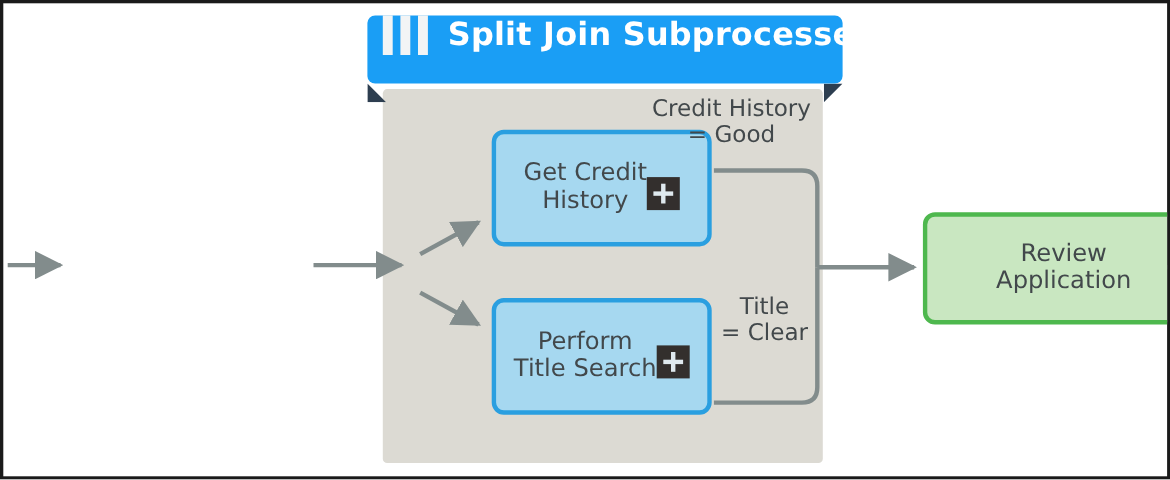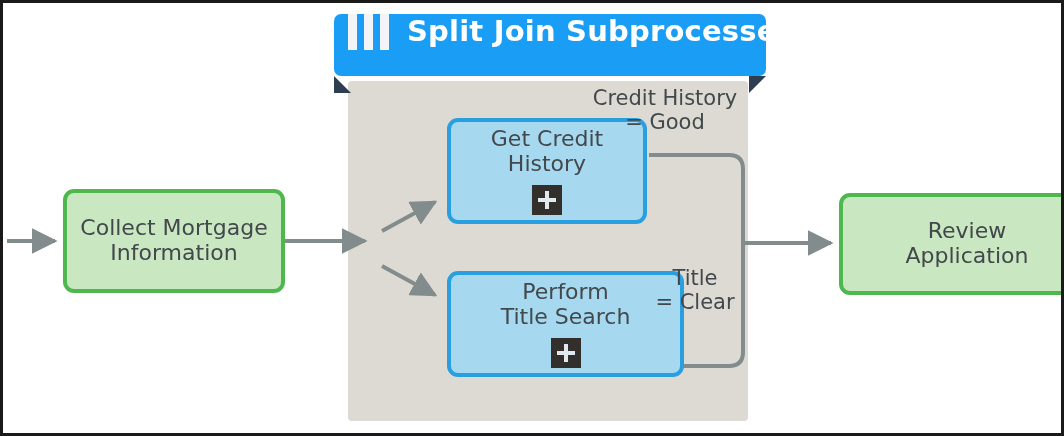--- a/index.html
+++ b/index.html
@@ -90,21 +90,21 @@
   .notch.right i {
     border-width: 17px 17px 0 0;
     border-color: #2d3e50 transparent transparent transparent;
   }
 
   
   .task {
     position: absolute;
     box-sizing: border-box;
     display: flex;
-    flex-direction: column;
+    flex-direction: row;
     align-items: center;
     justify-content: center;
     text-align: center;
     line-height: 1.12;
     color: #42484b;
   }
   .task .label { white-space: pre-line; }
 
   .task.green {
     background: #c9e7c1;
@@ -133,21 +133,21 @@
   }
   .plus-marker::before {
     left: 6px; top: 13px; width: 18px; height: 4px;
   }
   .plus-marker::after {
     left: 13px; top: 6px; width: 4px; height: 18px;
   }
 
   #task-collect  { left: 60px;  top: 186px; width: 222px; height: 104px; }
   #task-credit   { left: 444px; top: 115px; width: 200px; height: 106px; }
-  #task-title    { left: 444px; top: 268px; width: 237px; height: 106px; }
+  #task-title    { left: 444px; top: 268px; width: 200px; height: 106px; }
   #task-review   { left: 836px; top: 190px; width: 256px; height: 102px; }
 
   
   .edge-label {
     position: absolute;
     color: #42484b;
     font-size: 21px;
     line-height: 1.12;
     text-align: center;
     white-space: pre-line;
@@ -195,24 +195,20 @@
 
   <div id="group-banner">
     <span class="bars">
       <i></i>
         <i></i>
         <i></i>
     </span>
     <span id="group-title">Split Join Subprocesses</span>
   </div>
 
-  <div class="task green" id="task-collect">
-    <span class="label">Collect Mortgage
-Information</span>
-  </div>
 
   <div class="task blue" id="task-credit">
     <span class="label">Get Credit
 History</span>
     <span class="plus-marker"></span>
   </div>
 
   <div class="task blue" id="task-title">
     <span class="label">Perform
 Title Search</span>

